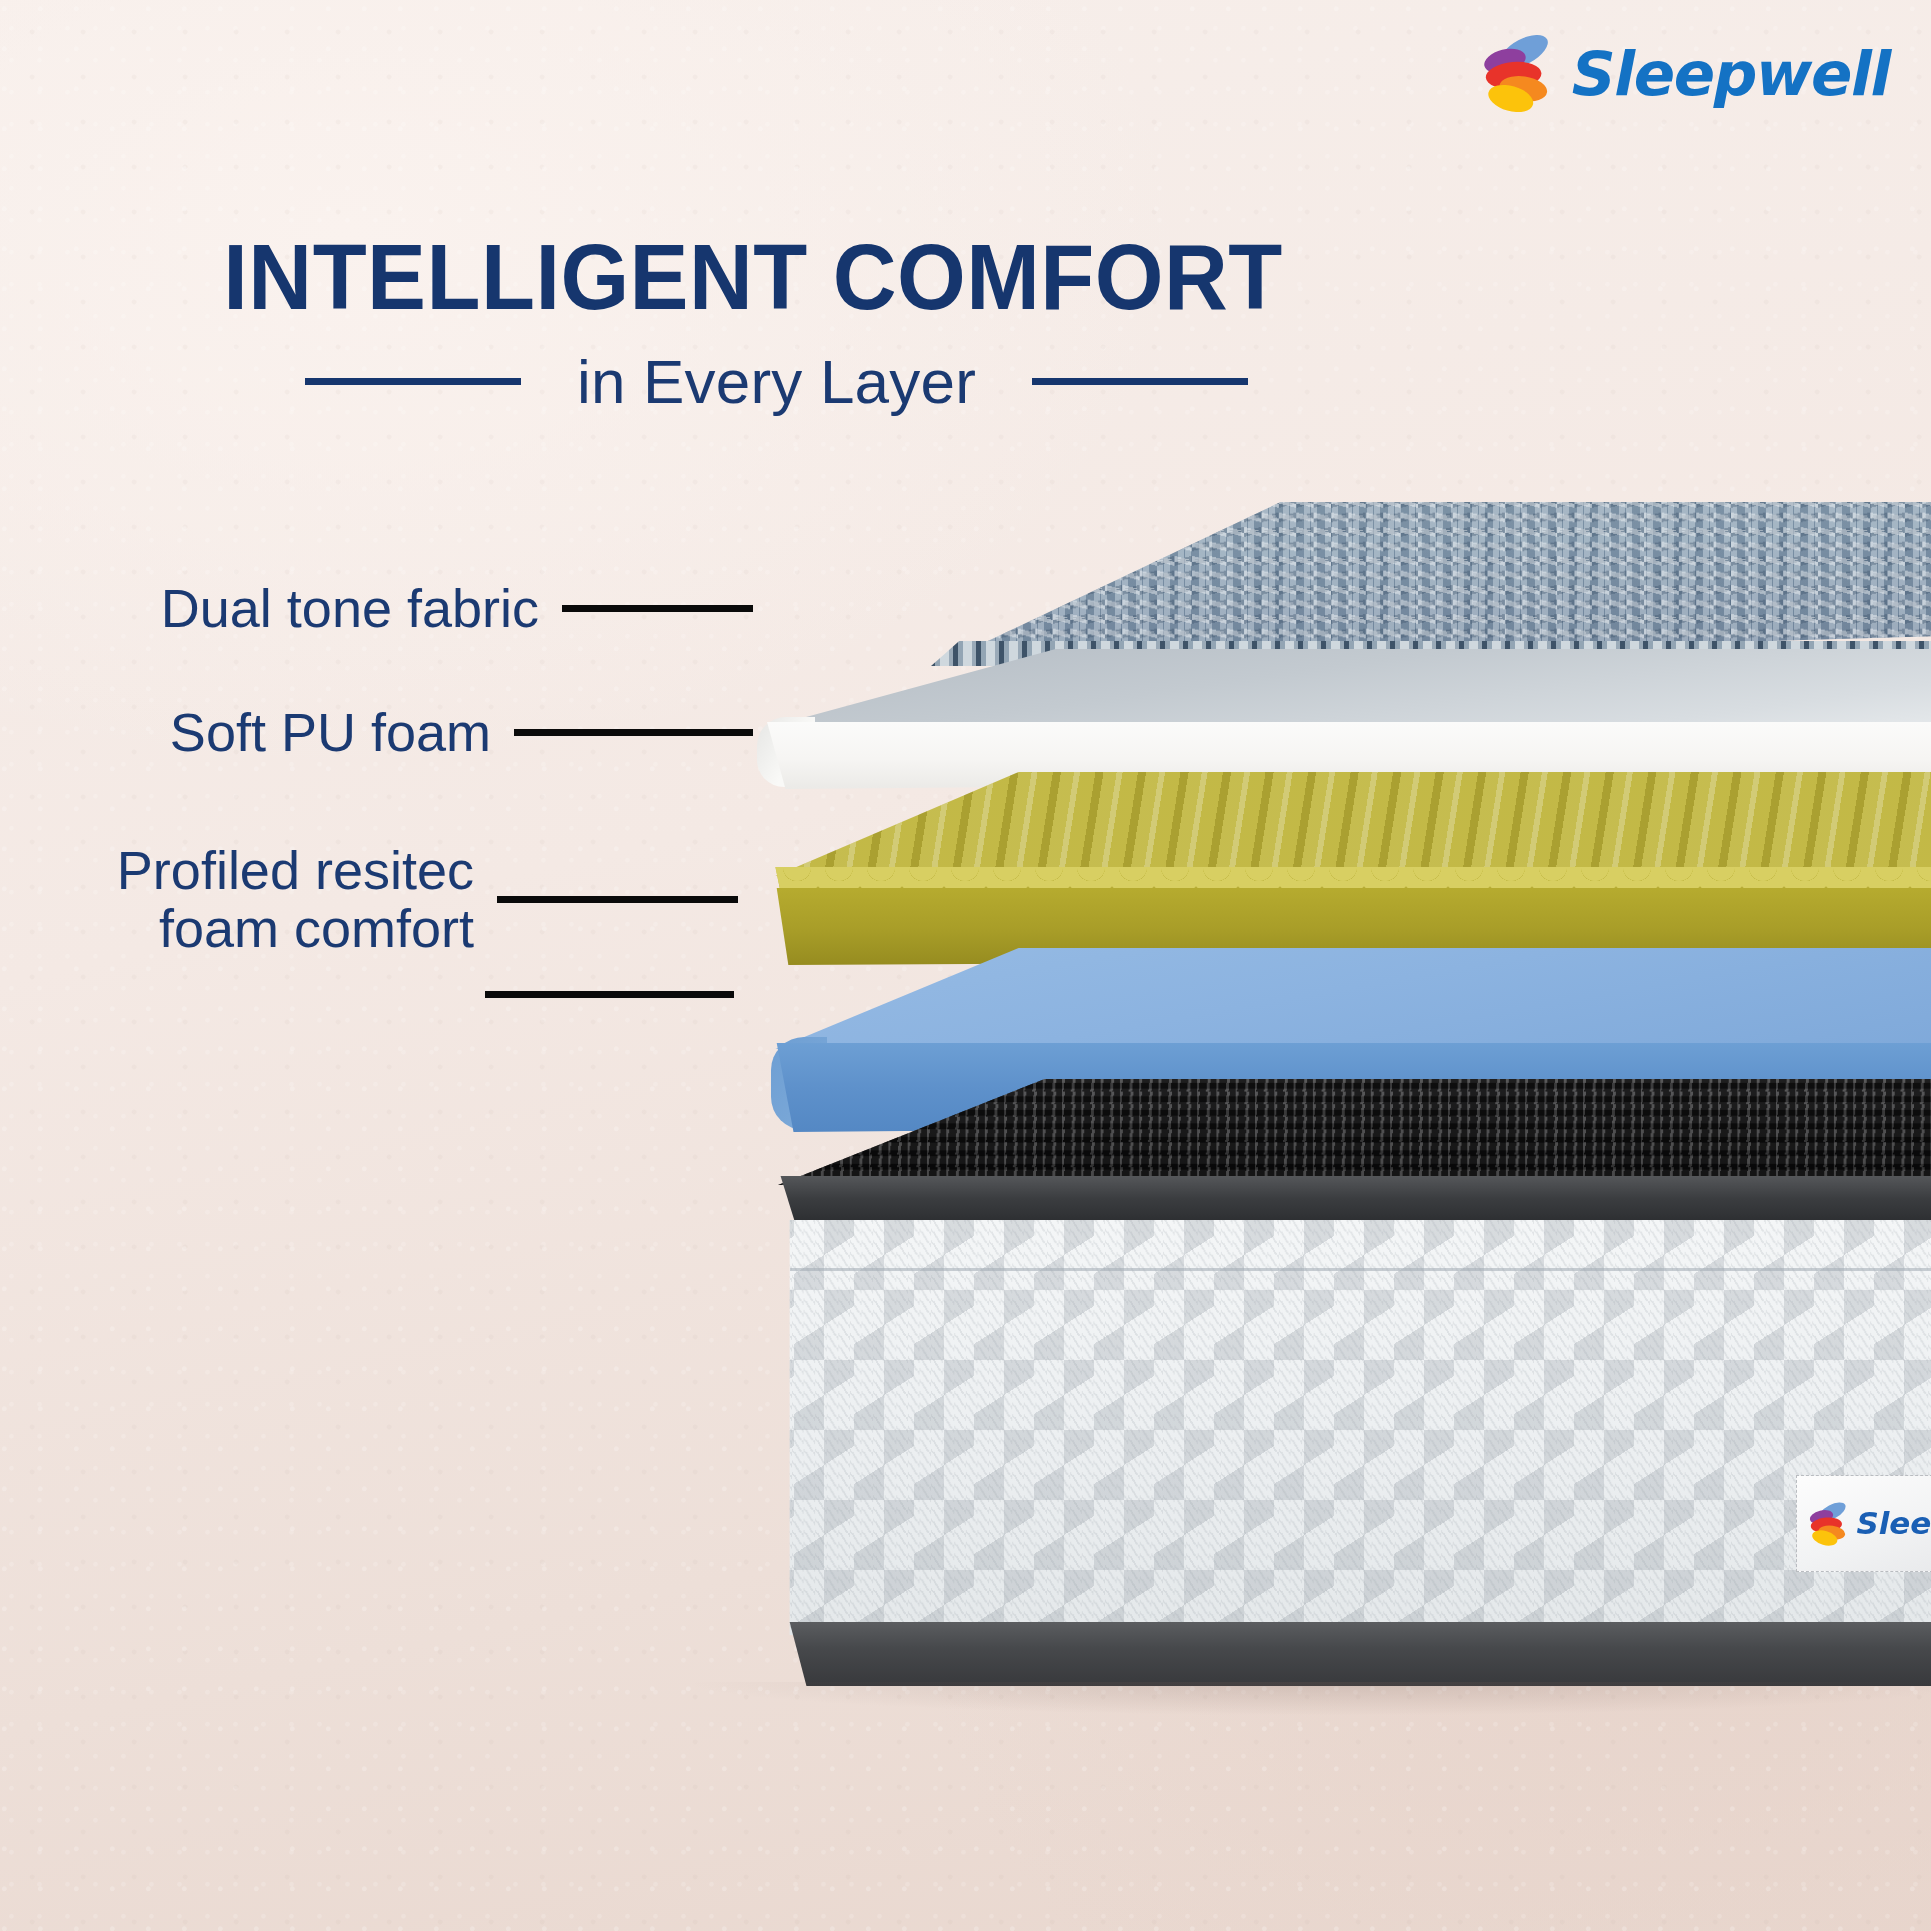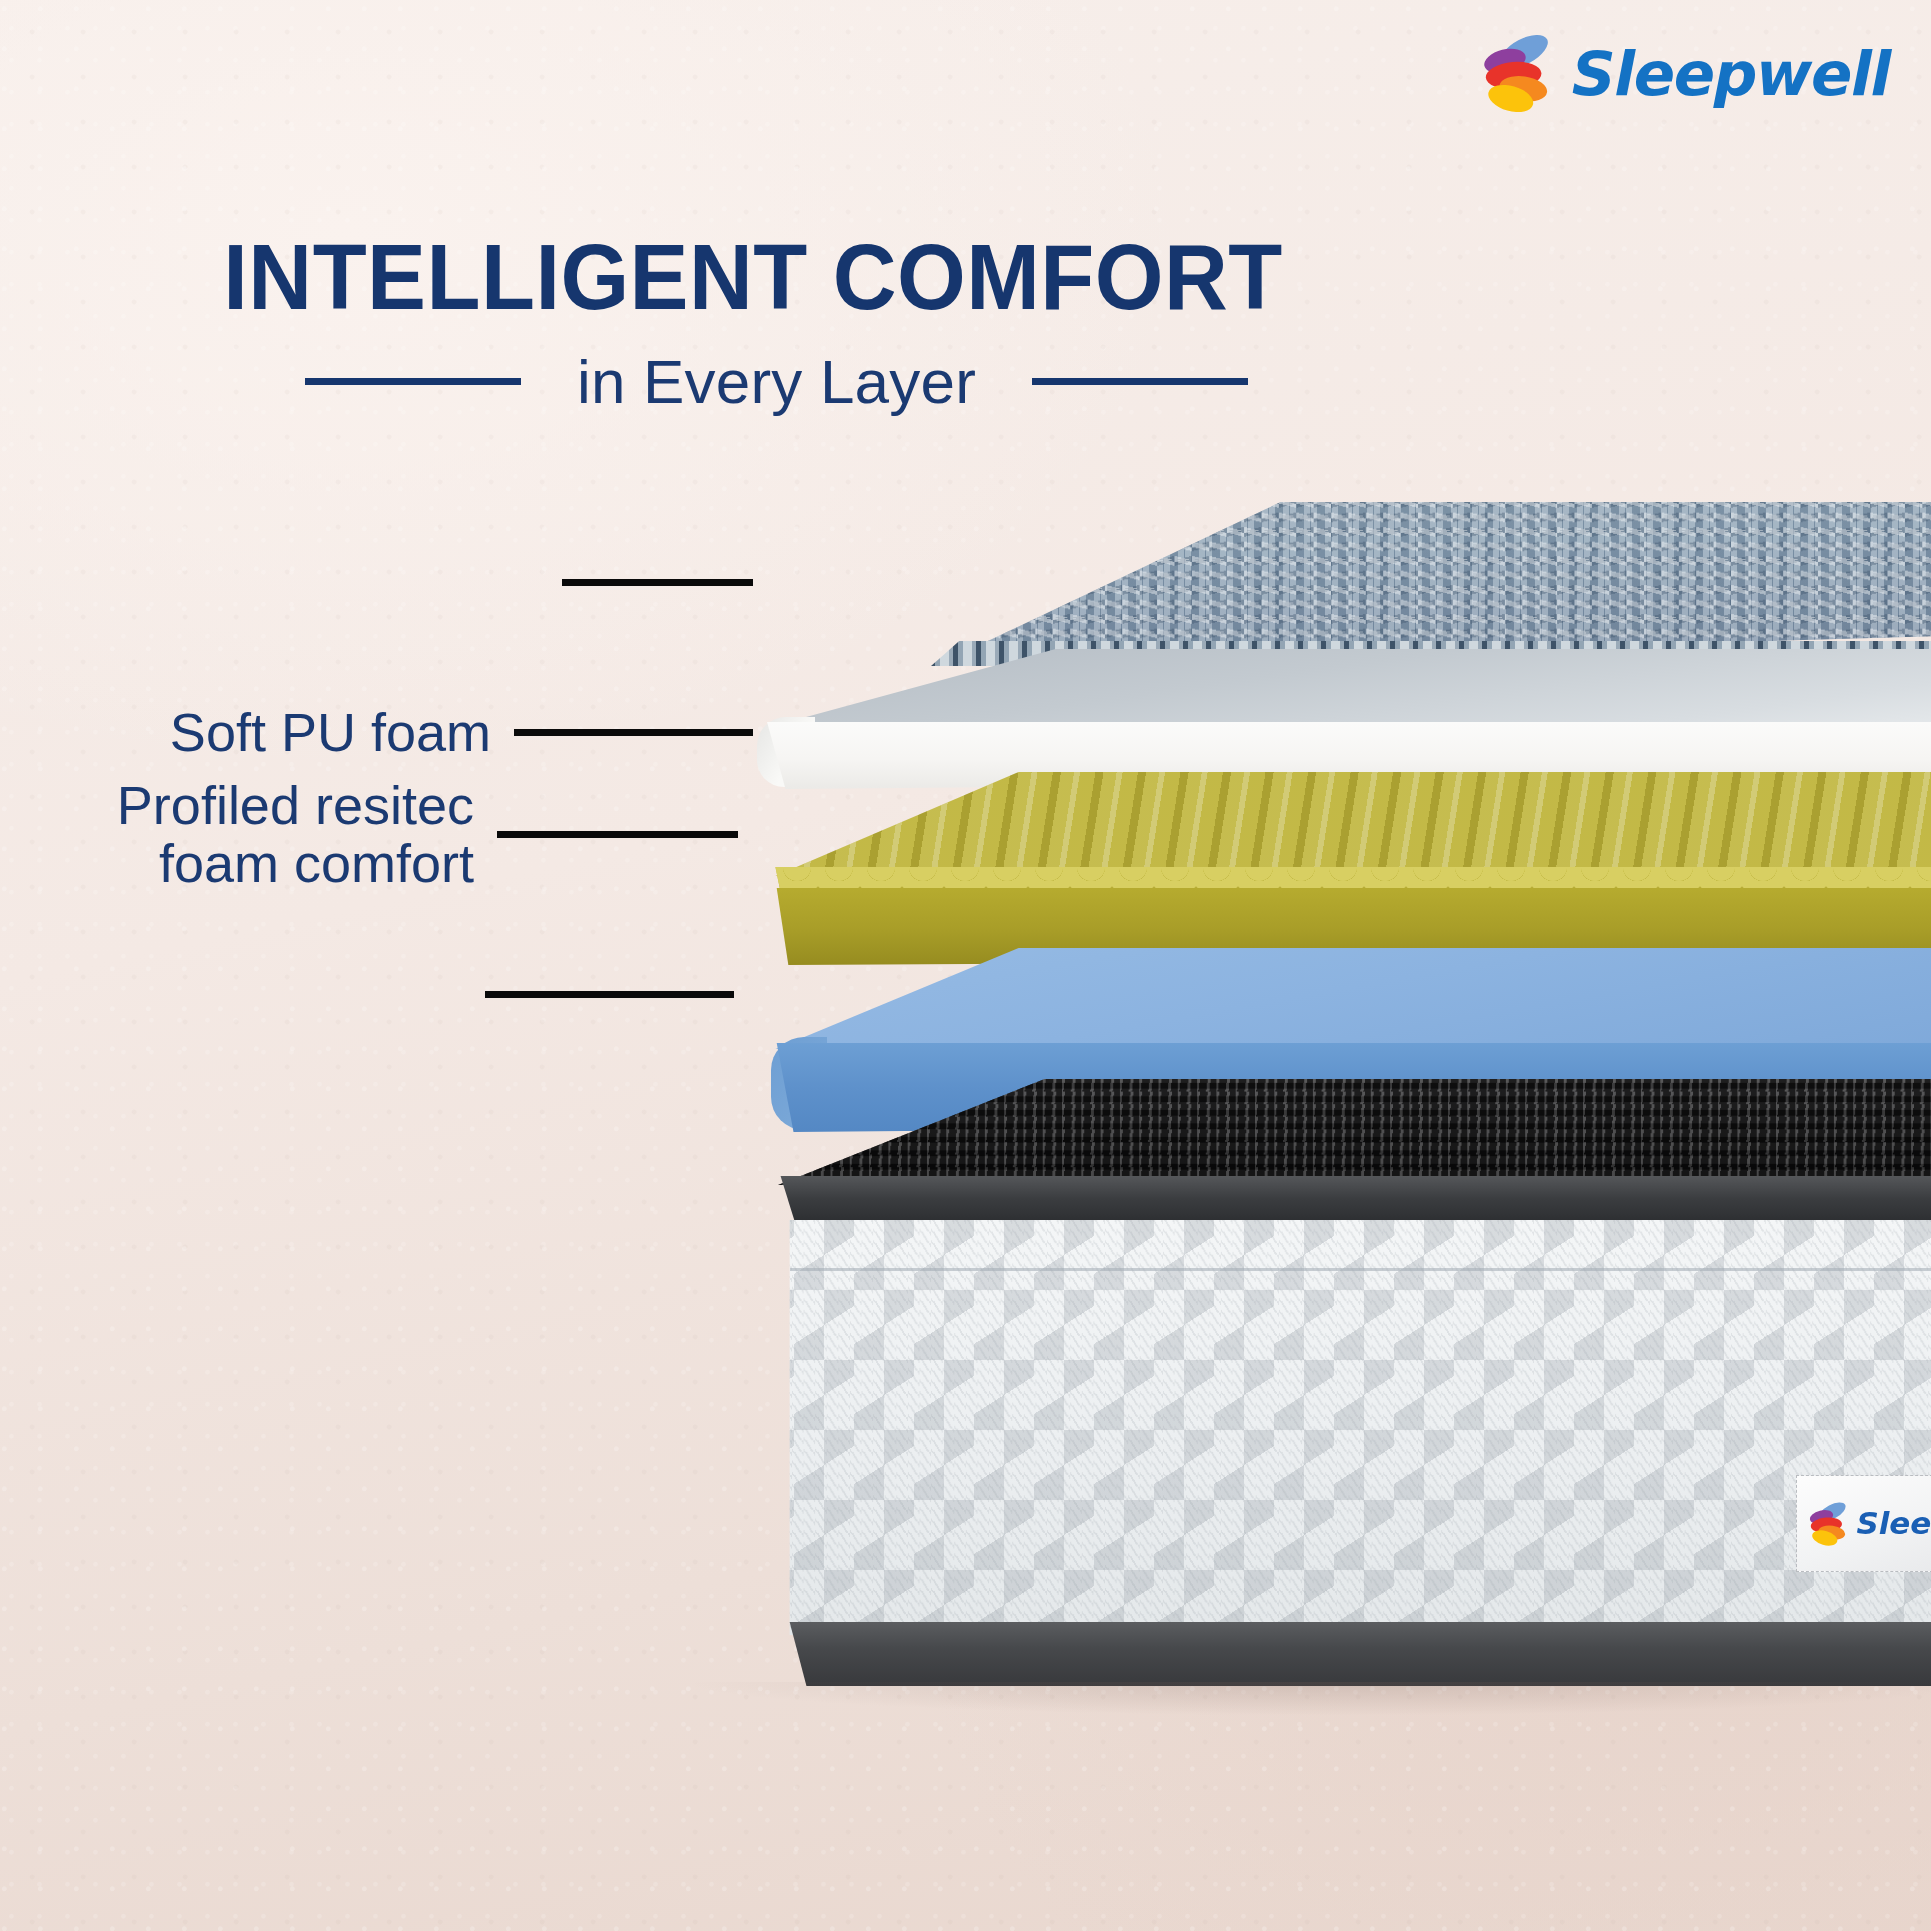--- a/index.html
+++ b/index.html
@@ -57,21 +57,21 @@
   .callout .txt {
     color:#1b3a72; font-size:54px; line-height:1.08;
     font-weight:normal; white-space:pre-line; text-align:right;
   }
   .callout .lead { height:6.8px; background:#0a0a0a; flex:none; margin-left:23px; }
 
   #c0 { top:579px; right:1178px; }
   #c0 .lead { width:191px; }
   #c1 { top:703px; right:1178px; }
   #c1 .lead { width:239px; }
-  #c2 { top:776px; right:1193px;margin-left:11px; }
+  #c2 { top:841px; right:1193px;margin-left:11px; }
   #c2 .lead { width:241px; }
   #c3 { top:991px; right:1197px; }
   #c3 .lead { width:249px; }
 
   
   #stack { position:absolute; left:0; top:0; width:1931px; height:1931px; pointer-events:none; }
 
   
   #fabric { position:absolute; left:618px; top:502px; width:1410px; height:164px; }
   #fabric .top {
@@ -283,20 +283,21 @@
       <ellipse cx="27" cy="33" rx="22" ry="12" fill="#8e3f9e" transform="rotate(-14 27 33)"></ellipse>
       <ellipse cx="36" cy="48" rx="29" ry="14" fill="#e8332a" transform="rotate(-5 36 48)"></ellipse>
       <ellipse cx="46" cy="62" rx="25" ry="13" fill="#f5891f" transform="rotate(8 46 62)"></ellipse>
       <ellipse cx="33" cy="72" rx="24" ry="13" fill="#fcc30b" transform="rotate(16 33 72)"></ellipse>
     </svg>
     <div class="word">Sleepwell</div>
   </div>
 </div>
 
 <div class="callout" id="c0">
+  <div class="txt">Dual tone fabric</div>
   <div class="lead"></div>
 </div>
 
 <div class="callout" id="c1">
   <div class="txt">Soft PU foam</div>
   <div class="lead"></div>
 </div>
 
 <div class="callout" id="c2">
   <div class="txt">Profiled resitec

